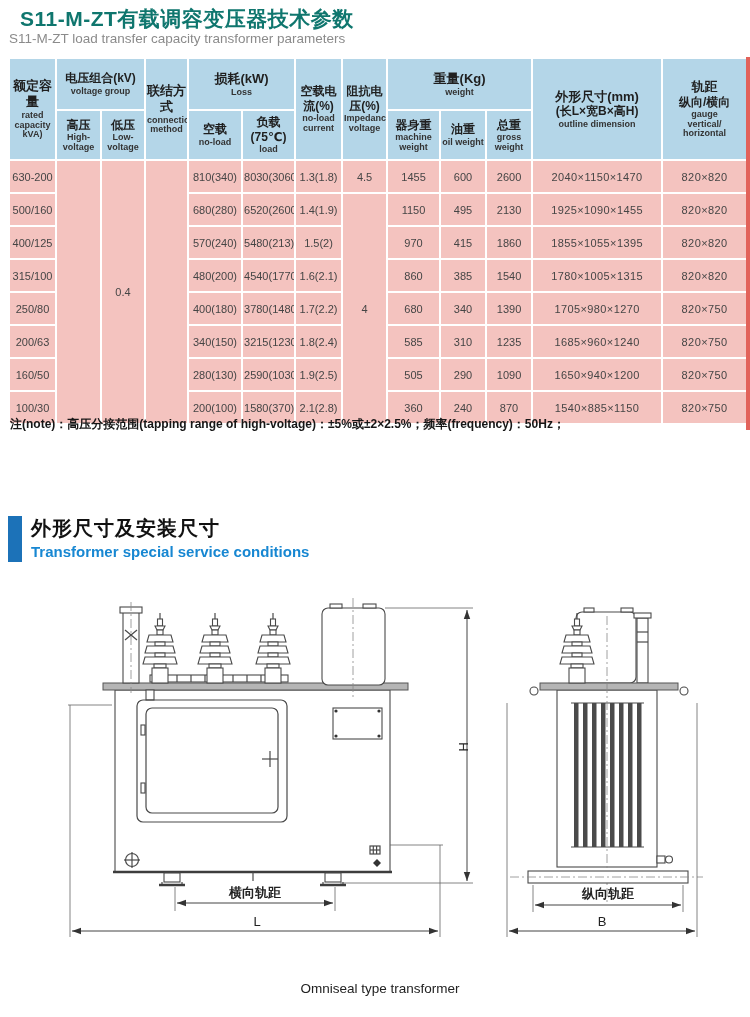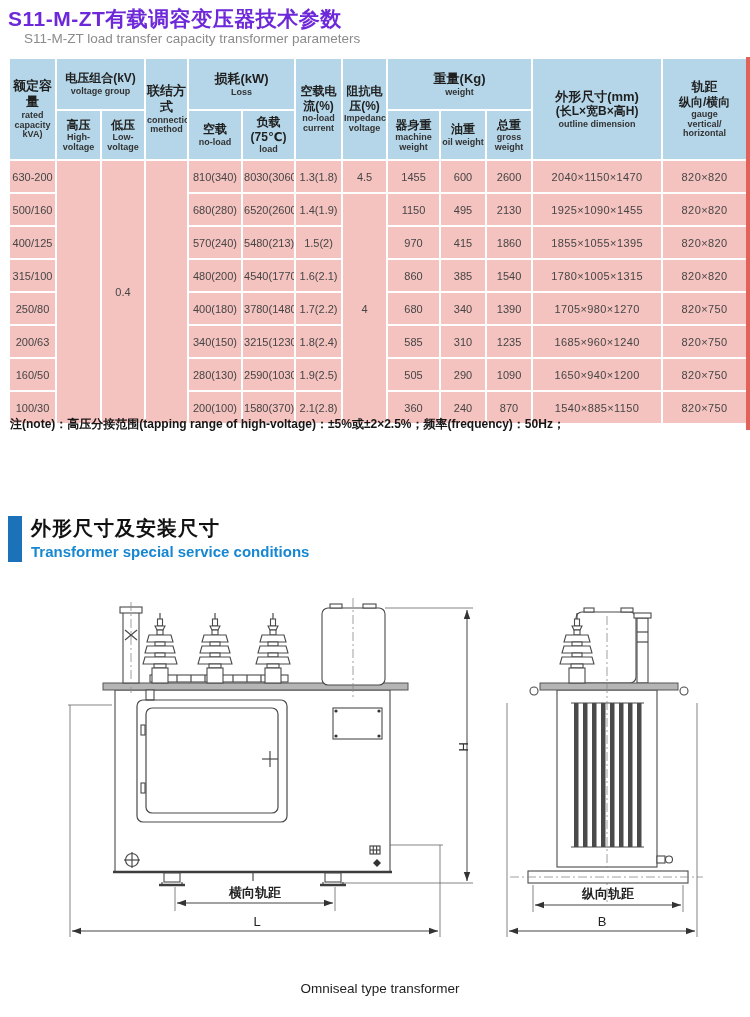--- a/index.html
+++ b/index.html
@@ -1,21 +1,21 @@
 <!DOCTYPE html>
 <html><head>
 <meta charset="utf-8">
 <style>
   html,body{margin:0;padding:0;background:#fff;}
   body{font-family:"Liberation Sans","DejaVu Sans",sans-serif;}
   #page{position:relative;width:750px;height:1017px;background:#fff;overflow:hidden;}
 
   
-  .main-title{position:absolute;left:8px;top:5px;font-size:21px;font-weight:bold;color:#6d28d9;letter-spacing:.5px;}
-  .main-subtitle{position:absolute;left:24px;top:31px;font-size:13.5px;color:#8b8b8b;}
+  .main-title{position:absolute;left:20px;top:5px;font-size:21px;font-weight:bold;color:#0f766e;letter-spacing:.5px;}
+  .main-subtitle{position:absolute;left:9px;top:31px;font-size:13.5px;color:#8b8b8b;}
 
   
   #spec-table{position:absolute;left:8px;top:57px;width:737px;border-collapse:collapse;table-layout:fixed;}
   #spec-table th,#spec-table td{border:2px solid #fff;text-align:center;vertical-align:middle;padding:0 1px;overflow:hidden;}
   #spec-table thead th{background:#b4d6e8;}
   #spec-table tbody td{background:#f4c3bf;font-size:11px;color:#454545;height:31px;}
   #spec-table thead tr.hrow1{height:52px;}
   #spec-table thead tr.hrow2{height:50px;}
   .cn{font-size:13px;font-weight:bold;color:#1f1f1f;line-height:1.22;}
   .cn-s{font-size:12px;font-weight:bold;color:#1f1f1f;line-height:1.2;}

